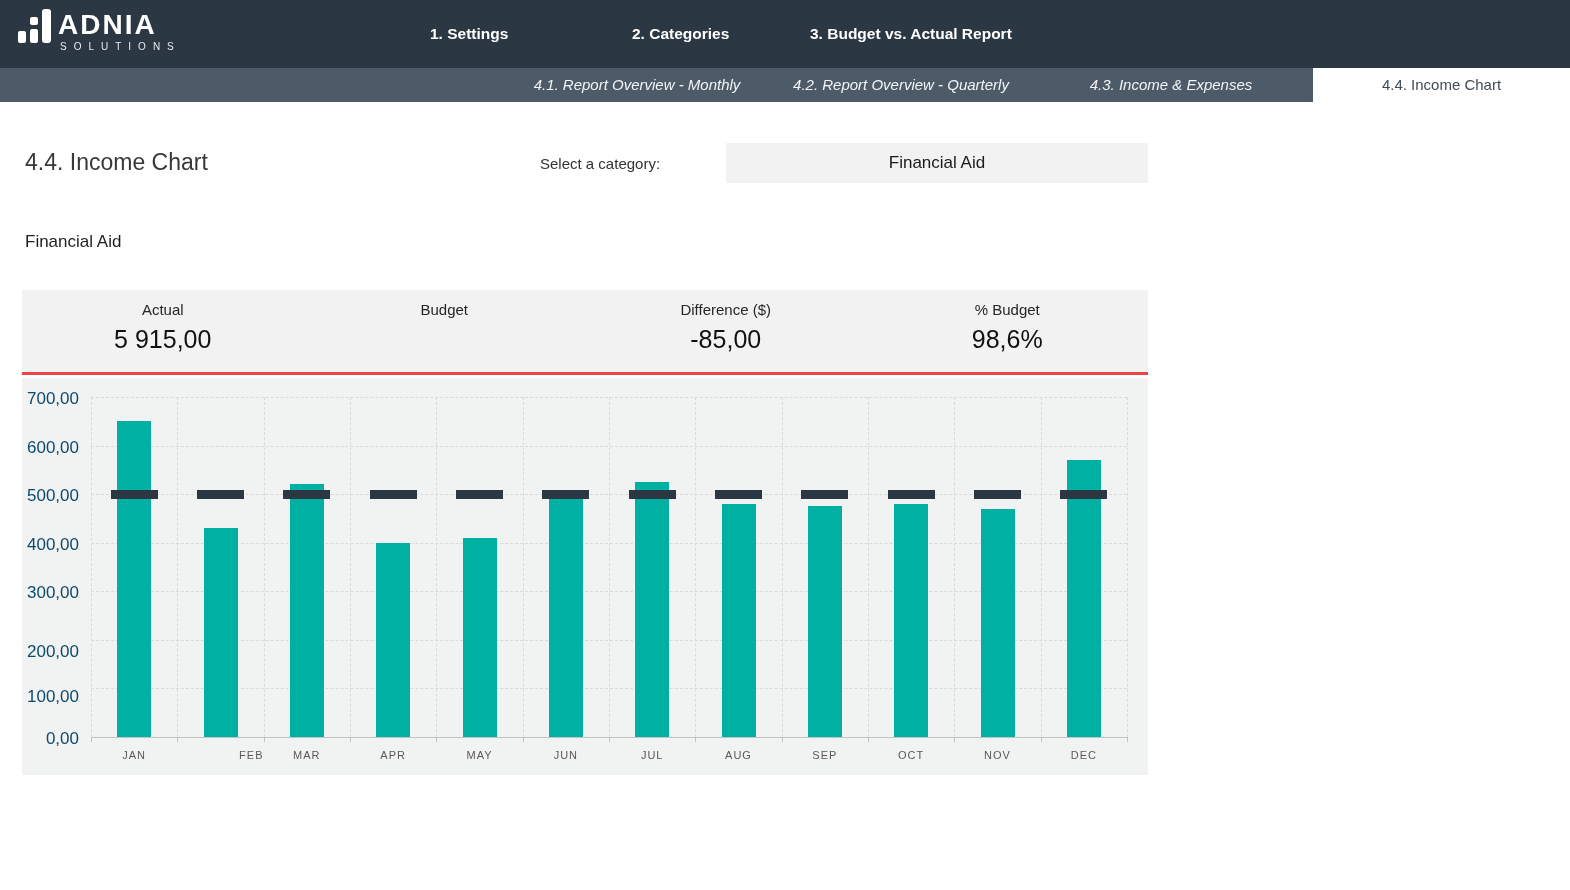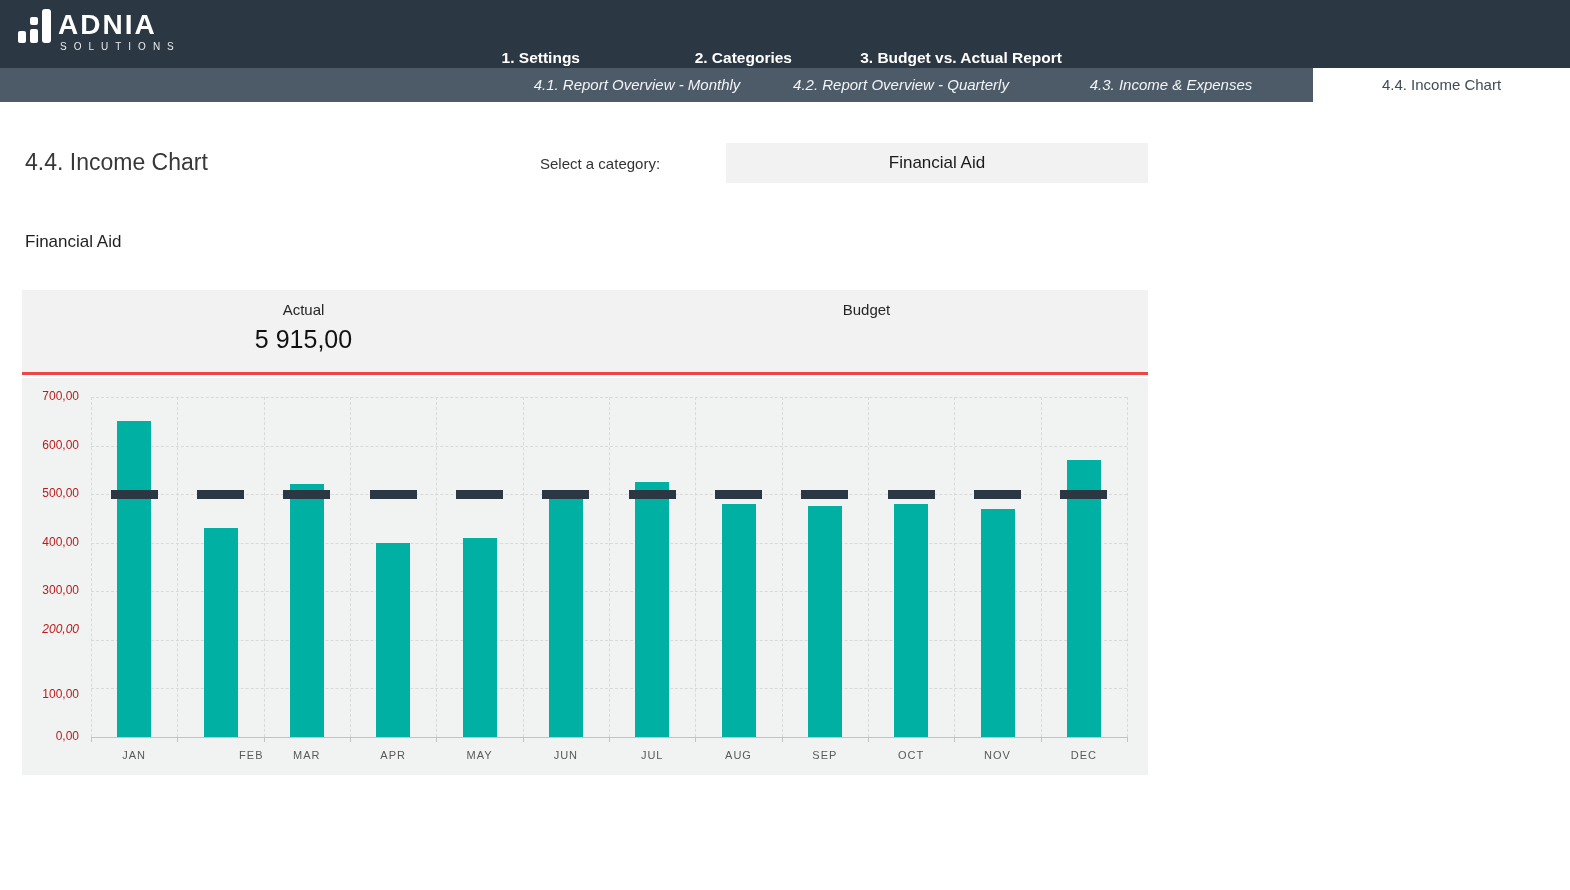--- a/index.html
+++ b/index.html
@@ -12,22 +12,22 @@
   #logo-icon { position:absolute; left:0; bottom:16px; display:flex; align-items:flex-end; gap:4px; height:34px; }
   #logo-icon .b1 { width:8px; height:12px; background:#fff; border-radius:2px; }
   #logo-icon .b2 { width:8px; height:26px; display:flex; flex-direction:column; justify-content:flex-end; gap:4px; }
   #logo-icon .b2 span { display:block; width:8px; background:#fff; border-radius:2px; }
   #logo-icon .b2 .t { height:8px; } #logo-icon .b2 .b { height:14px; }
   #logo-icon .b3 { width:9px; height:34px; background:#fff; border-radius:3px; }
   #logo-name { position:absolute; left:40px; top:-2px; color:#fff; font-size:28px; font-weight:bold;
                letter-spacing:2px; font-stretch:condensed; }
   #logo-sub  { position:absolute; left:42px; top:30px; color:#e8ebee; font-size:10px; letter-spacing:7px; }
 
-  .topnav-item { position:absolute; top:0; height:68px; line-height:68px; text-align:right;
-                 color:#ffffff; font-size:15.5px; font-weight:600; cursor:pointer;margin-top:24px; }
+  .topnav-item { position:absolute; top:0; height:68px; line-height:68px; text-align:left;
+                 color:#ffffff; font-size:15.5px; font-weight:600; cursor:pointer; }
   #nav-0 { left:430px; width:150px; }
   #nav-1 { left:632px; width:160px; }
   #nav-2 { left:810px; width:252px; }
   #nav-3 { left:1082px; width:189px; height:33px; top:15px; line-height:33px; background:#47535f; }
 
   
   #subnav { position:absolute; left:0; top:68px; width:1313px; height:34px; background:#4d5a68; }
   .subnav-item { position:absolute; top:0; height:34px; line-height:34px; text-align:center;
                  color:#f2f4f6; font-size:15px; cursor:pointer;font-style:italic; }
   #sub-0 { left:505px; width:264px; }
@@ -51,21 +51,21 @@
   .card .lbl { font-size:15px; color:#262626; }
   .card .val { font-size:25px; color:#111; margin-top:7px; }
 
   
   #chart-panel { position:absolute; left:22px; top:378px; width:1126px; height:397px; background:#f1f2f2; }
   #plot { position:absolute; left:69px; top:19px; width:1036px; height:340px; }
   .hgrid { position:absolute; left:0; width:1036px; height:0; border-top:1px dashed #d9d9d9; }
   .vgrid { position:absolute; top:0; height:340px; width:0; border-left:1px dashed #d9d9d9; }
   #xaxis { position:absolute; left:0; top:340px; width:1036px; height:0; border-top:1px solid #c3c3c3; }
   .xtick { position:absolute; top:340px; width:0; height:5px; border-left:1px solid #c3c3c3; }
-  .ylab { position:absolute; left:-80px; width:68px; text-align:right; font-size:12px; color:#b91c1c; }
+  .ylab { position:absolute; left:-80px; width:68px; text-align:right; font-size:17px; color:#0c4a6e; }
   .xlab { position:absolute; top:352px; width:86px; text-align:center; font-size:11px; color:#595959;
           letter-spacing:1px; }
   .bar  { position:absolute; bottom:0; width:34px; background:#00b0a2; }
   .budget-dash { position:absolute; width:47px; height:9px; background:#2b3844; }
 </style>
 </head>
 <body>
 
 <div id="topbar">
   <div id="logo">
@@ -98,29 +98,37 @@
 <div id="section-title">Financial Aid</div>
 
 <div id="summary">
   <div class="card">
     <div class="lbl">Actual</div>
     <div class="val">5 915,00</div>
   </div>
   <div class="card">
     <div class="lbl">Budget</div>
   </div>
+  <div class="card">
+    <div class="lbl">Difference ($)</div>
+    <div class="val">-85,00</div>
+  </div>
+  <div class="card">
+    <div class="lbl">% Budget</div>
+    <div class="val">98,6%</div>
+  </div>
 </div>
 
 <div id="chart-panel">
   <div id="plot">
       <div class="ylab" style="top: 332px;">0,00</div>
       <div class="hgrid" style="top: 291.429px;"></div>
       <div class="ylab" style="top: 290px;">100,00</div>
       <div class="hgrid" style="top: 242.857px;"></div>
-      <div class="ylab" style="top: 225px; font-style: italic;">200,00</div>
+      <div class="ylab" style="top: 245px;">200,00</div>
       <div class="hgrid" style="top: 194.286px;"></div>
       <div class="ylab" style="top: 186.286px;">300,00</div>
       <div class="hgrid" style="top: 145.714px;"></div>
       <div class="ylab" style="top: 137.714px;">400,00</div>
       <div class="hgrid" style="top: 97.1429px;"></div>
       <div class="ylab" style="top: 89.1429px;">500,00</div>
       <div class="hgrid" style="top: 48.5714px;"></div>
       <div class="ylab" style="top: 40.5714px;">600,00</div>
       <div class="hgrid" style="top: 0px;"></div>
       <div class="ylab" style="top: -8px;">700,00</div>

